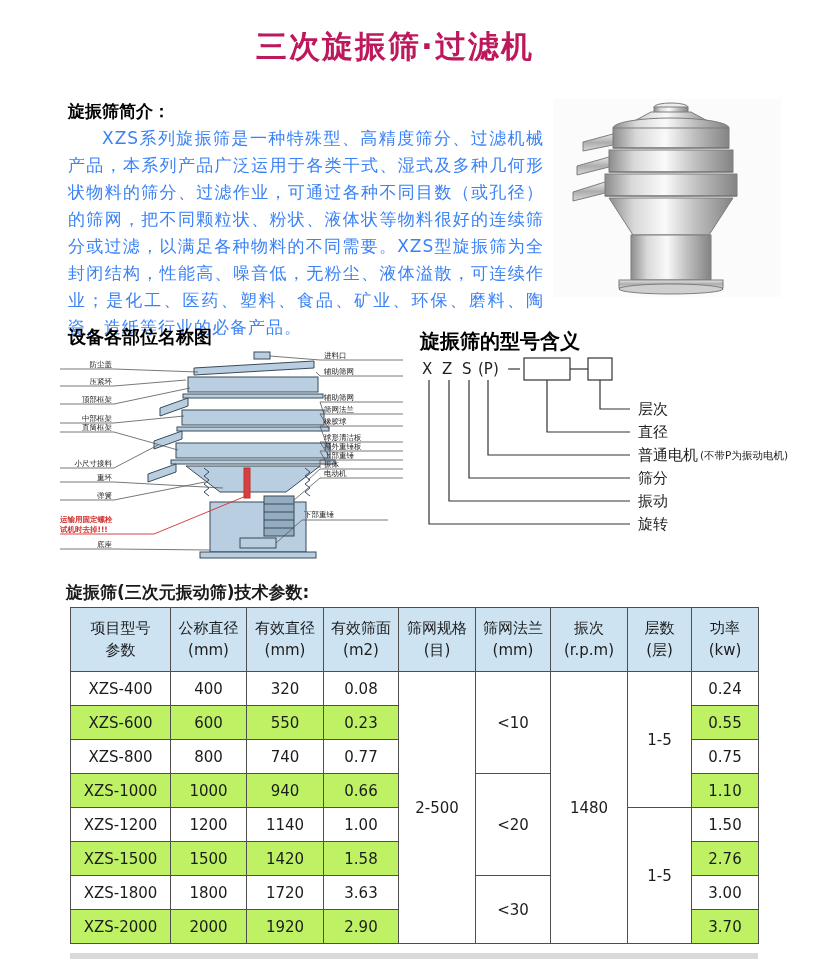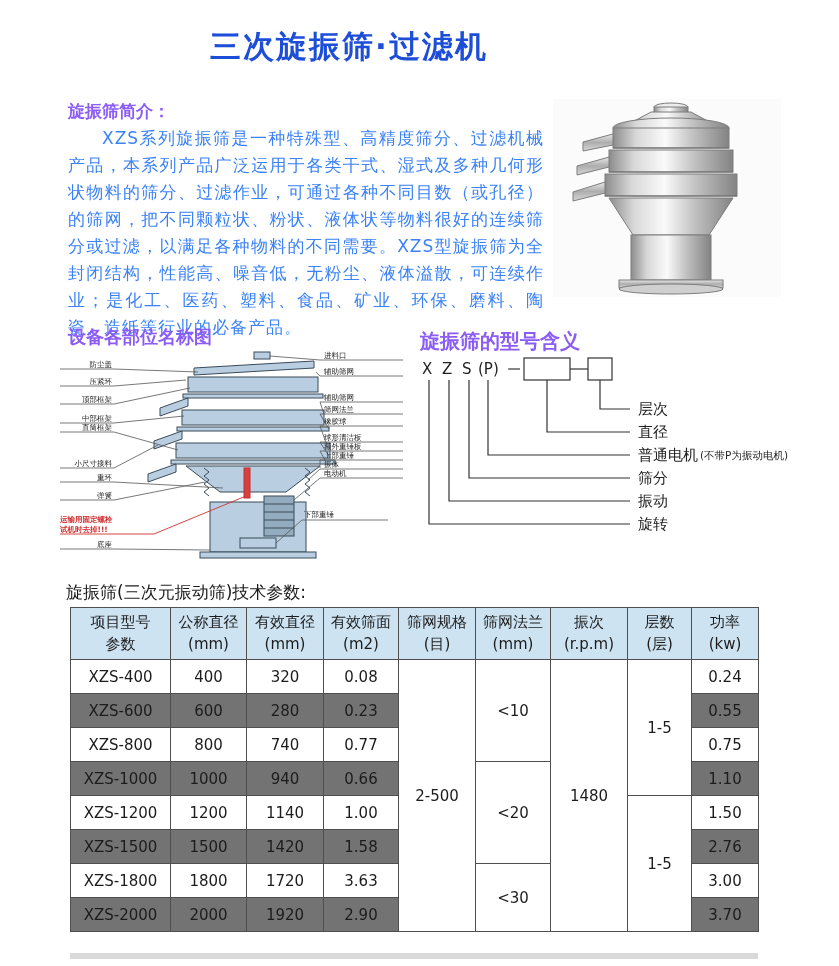--- a/index.html
+++ b/index.html
@@ -3,44 +3,44 @@
 <meta charset="utf-8">
 <style>
   html,body { margin:0; padding:0; }
   body {
     width:839px; height:966px; position:relative; background:#ffffff;
     font-family:"DejaVu Sans", sans-serif; color:#1a1a1a; overflow:hidden;
   }
   .abs { position:absolute; }
   .page-title {
     left:0; top:26px; width:698px; text-align:center;
-    font-size:31px; font-weight:bold; color:#1d4ed8; letter-spacing:2px;
+    font-size:31px; font-weight:bold; color:#be185d; letter-spacing:2px;padding-left:46px;
   }
-  .sec-head { font-size:17px; font-weight:bold; color:#8b5cf6; }
+  .sec-head { font-size:17px; font-weight:bold; color:#000000; }
   .intro-head { left:68px; top:100px; }
   .intro-body {
     left:68px; top:125px; width:476px; font-size:17px; line-height:27px;
     text-align:justify; text-indent:2em; letter-spacing:1px; color:#3b82f6;
   }
   .photo-box { left:553px; top:99px; width:228px; height:198px; background:#fbfbfb; }
   .diagram-head { left:68px; top:325px; font-size:18px; }
   .model-head { left:420px; top:328px; font-size:20px; }
   .parts-svg { left:58px; top:350px; }
   .model-svg { left:420px; top:354px; }
-  .table-head { left:66px; top:581px; font-size:17px; font-weight:normal; }
+  .table-head { left:66px; top:581px; font-size:17px; font-weight:bold; }
   .spec-wrap { left:70px; top:607px; }
   table.spec { border-collapse:collapse; table-layout:fixed; width:688px; font-size:15px; }
   table.spec th, table.spec td {
     border:1px solid #4f4f4f; text-align:center; vertical-align:middle;
     padding:0; font-weight:normal; color:#1c1c1c;
   }
-  table.spec thead tr { height:52px; }
+  table.spec thead tr { height:64px; }
   table.spec thead th { background:#cde3f2; line-height:1.45; }
   table.spec tbody tr { height:34px; }
-  td.alt { background:#737373; }
+  td.alt { background:#bef264; }
   .table-shadow { left:70px; top:953px; width:688px; height:6px; background:#d9d9d9; }
   svg text { fill:#222; }
   .lbl-s { font-size:7.5px; }
   .lbl-red { font-size:7.5px; fill:#d03030; font-weight:bold; }
   .mm-letter { font-size:15px; }
   .mm-label { font-size:15px; }
   .mm-note { font-size:10.5px; }
 </style>
 </head>
 <body>
@@ -264,21 +264,21 @@
         <td>0.08</td>
         <td rowspan="8">2-500</td>
         <td rowspan="3">&lt;10</td>
         <td rowspan="8">1480</td>
         <td rowspan="4">1-5</td>
         <td>0.24</td>
       </tr>
       <tr>
         <td class="alt">XZS-600</td>
         <td class="alt">600</td>
-        <td class="alt">280</td>
+        <td class="alt">550</td>
         <td class="alt">0.23</td>
         <td class="alt">0.55</td>
       </tr>
       <tr>
         <td>XZS-800</td>
         <td>800</td>
         <td>740</td>
         <td>0.77</td>
         <td>0.75</td>
       </tr>

